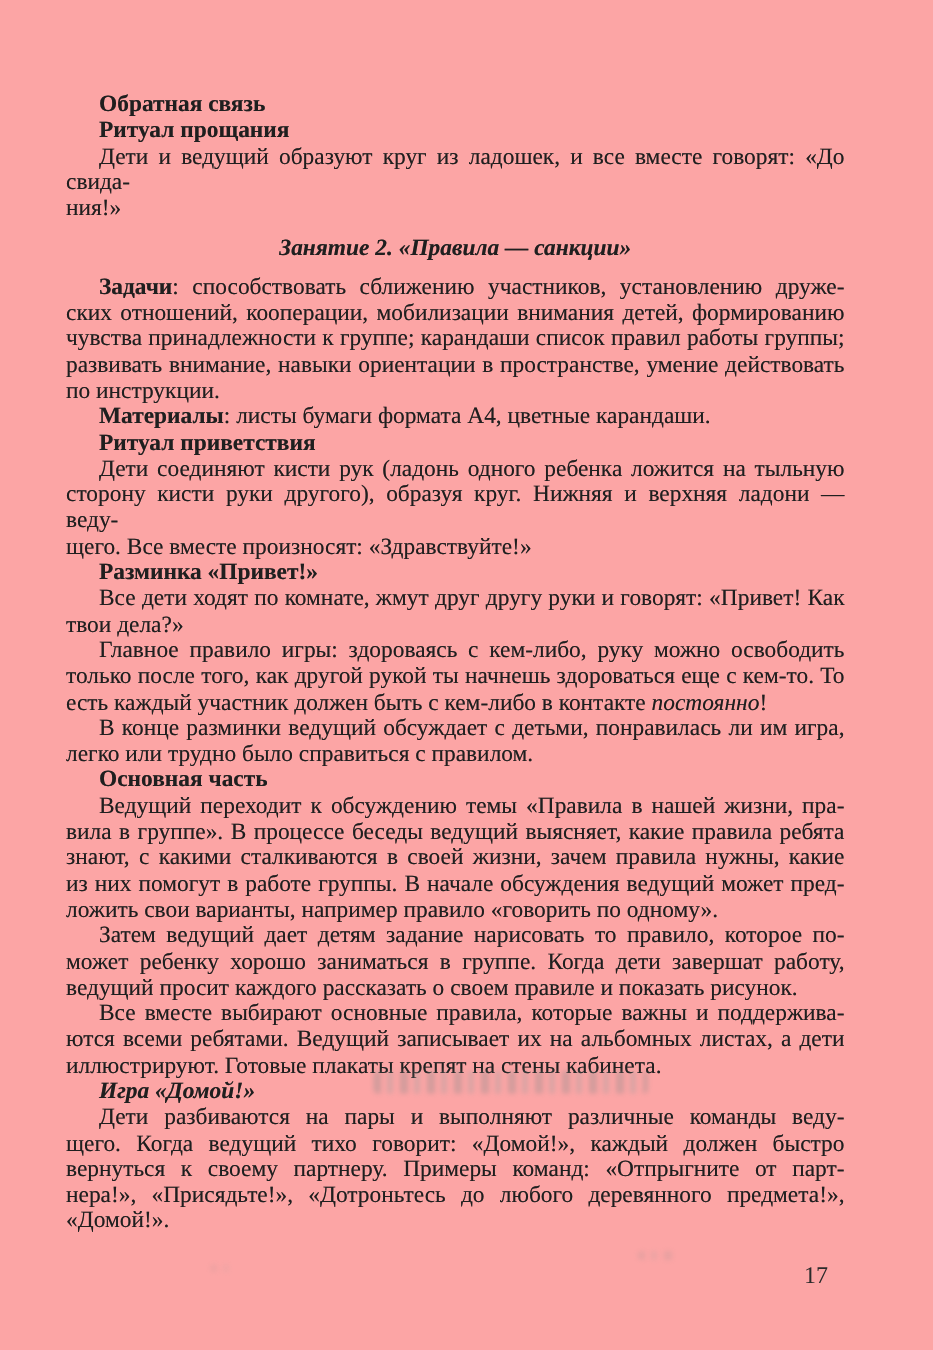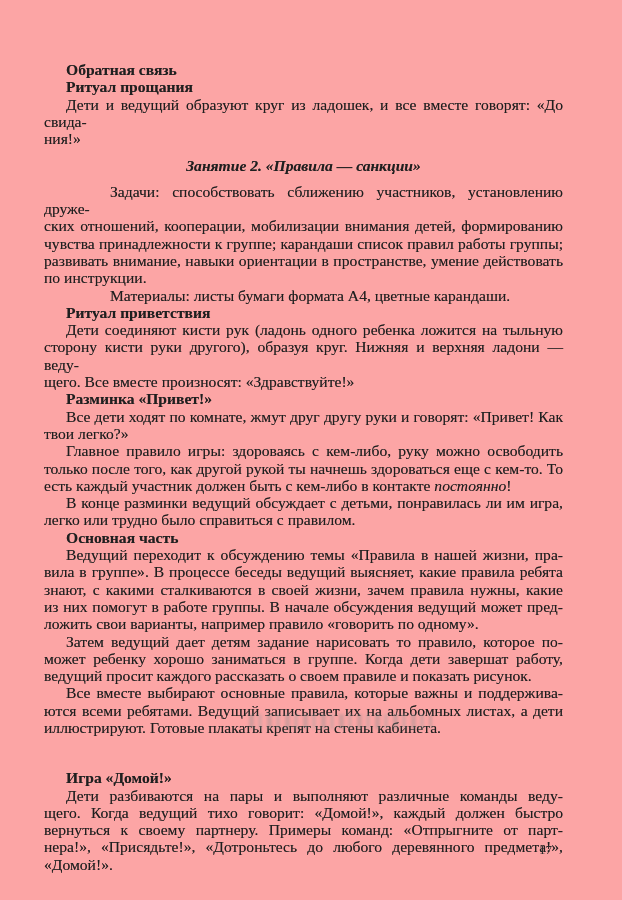--- a/index.html
+++ b/index.html
@@ -16,49 +16,49 @@
     left:44px;top:61px;width:519px;
     font-size:15.6px;
     line-height:17.3px;
     text-shadow:0 0 0.3px rgba(40,40,40,0.55);
   }
   .line{text-align:justify;}
   .line:not(.last){text-align-last:justify;}
   .line.last{text-align:left;text-align-last:left;}
   .line.first{text-indent:22px;}
   .heading{font-weight:bold;text-indent:22px;}
-  .heading.it{margin-top:33px;}
+  .heading.it{font-style:italic;}
   .title{
     font-weight:bold;font-style:italic;
     text-align:center;
     margin-top:10px;margin-bottom:8px;
   }
   .pagenum{
     position:absolute;
     top:842px;right:70px;
-    font-size:13px;color:#2b2b2b;
+    font-size:16px;color:#2b2b2b;
   }
   
   .smudge{
     position:absolute;
     left:249px;top:714px;width:183px;height:15px;
     background:repeating-linear-gradient(90deg,#8d8d8d 0 5px,transparent 5px 9px,#a0a0a0 9px 13px,transparent 13px 18px);
     filter:blur(1.6px);
     opacity:0.38;
     border-radius:3px;
   }
   .smudge.small{
     left:425px;top:834px;width:26px;height:6px;
     opacity:0.18;filter:blur(1.8px);
   }
   .smudge.tiny{
     left:140px;top:843px;width:18px;height:5px;
     opacity:0.12;filter:blur(1.8px);
   }
-  b{font-weight:normal;margin-left:44px;}
+  b{font-weight:bold;}
   i{font-style:italic;text-align:right;}
 </style>
 </head>
 <body>
 
 <div class="page">
   <div class="text-block">
       <div class="heading">Обратная связь</div>
       <div class="heading">Ритуал прощания</div>
       <div class="para">
@@ -78,21 +78,21 @@
       </div>
       <div class="heading">Ритуал приветствия</div>
       <div class="para">
         <div class="line first">Дети соединяют кисти рук (ладонь одного ребенка ложится на тыльную</div>
         <div class="line">сторону кисти руки другого), образуя круг. Нижняя и верхняя ладони — веду-</div>
         <div class="line last">щего. Все вместе произносят: «Здравствуйте!»</div>
       </div>
       <div class="heading">Разминка «Привет!»</div>
       <div class="para">
         <div class="line first">Все дети ходят по комнате, жмут друг другу руки и говорят: «Привет! Как</div>
-        <div class="line last">твои легко?»</div>
+        <div class="line last">твои дела?»</div>
       </div>
       <div class="para">
         <div class="line first">Главное правило игры: здороваясь с кем-либо, руку можно освободить</div>
         <div class="line">только после того, как другой рукой ты начнешь здороваться еще с кем-то. То</div>
         <div class="line last">есть каждый участник должен быть с кем-либо в контакте <i>постоянно</i>!</div>
       </div>
       <div class="para">
         <div class="line first">В конце разминки ведущий обсуждает с детьми, понравилась ли им игра,</div>
         <div class="line last">легко или трудно было справиться с правилом.</div>
       </div>

